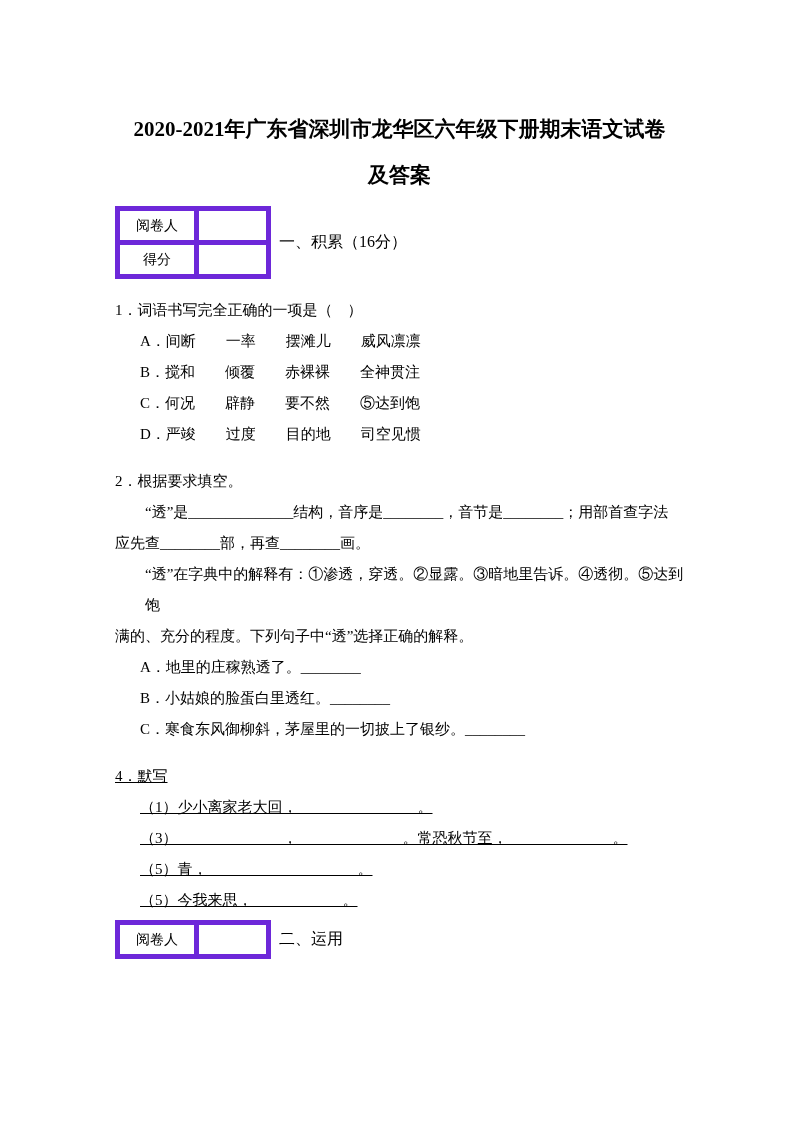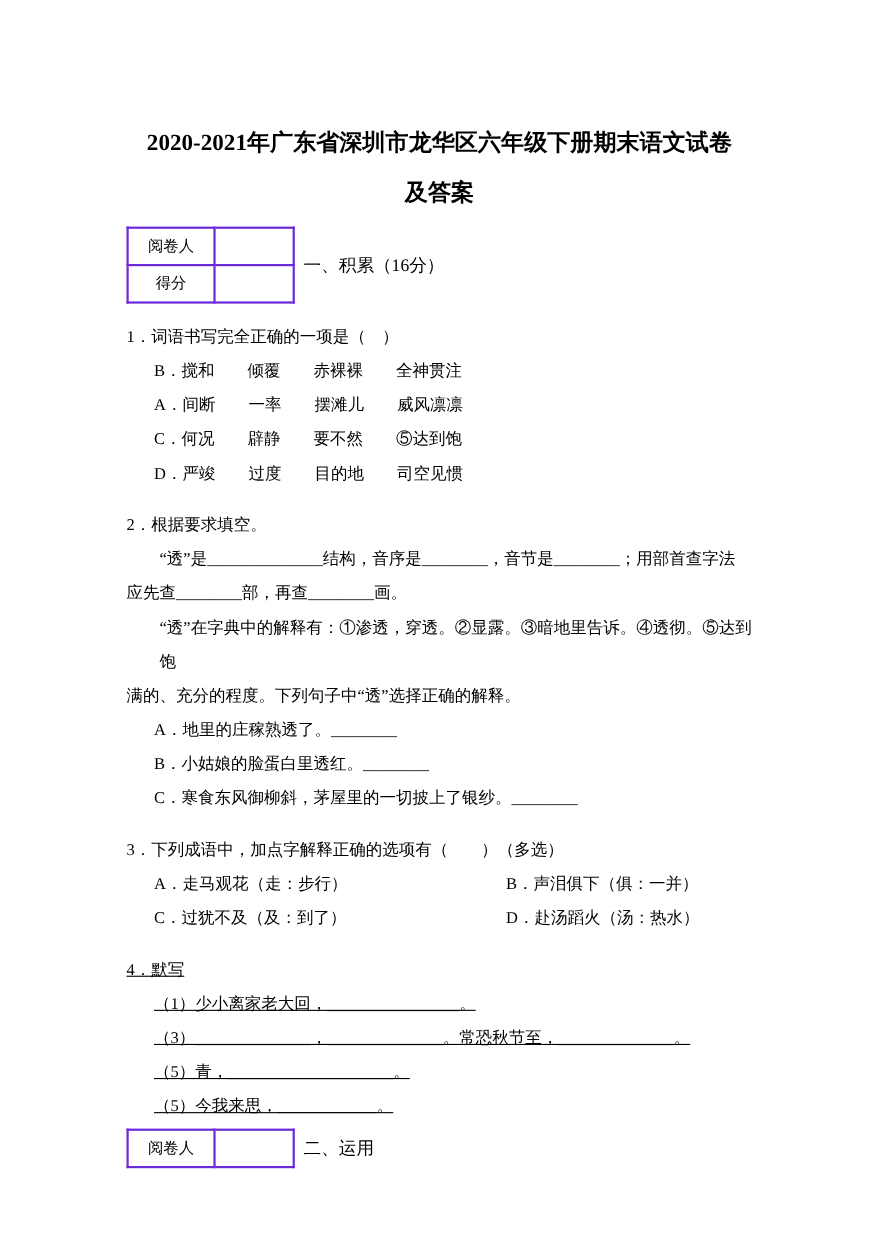--- a/index.html
+++ b/index.html
@@ -9,21 +9,21 @@
     background: #ffffff; color: #000000;
     font-family: "Liberation Serif", "DejaVu Serif", serif;
   }
   .page { position: relative; width: 794px; height: 1123px; overflow: hidden; background: #fff; }
   .content { padding: 106px 110px 0 115px; }
 
   .title { text-align: center; font-weight: 700; font-size: 21px; line-height: 46px; margin: 0 0 8px 0; }
 
   .score-block { display: flex; align-items: center; margin: 4px 0 0 0; }
   table.score-table { border-collapse: collapse; }
-  table.score-table td { border: 2px solid #6d28d9; padding: 0; }
+  table.score-table td { border: 5px solid #6d28d9; padding: 0; }
   td.sc-label { width: 79px; height: 34px; text-align: center; font-size: 14px; font-family: "Liberation Sans", sans-serif; }
   td.sc-blank { width: 72px; height: 34px; }
   .section-title { font-size: 16px; margin-left: 8px; white-space: nowrap; }
 
   .q { font-size: 15px; line-height: 31px; }
   .q1 { margin-top: 2px; }
   .q2 { margin-top: 6px; }
   .q3 { margin-top: 6px; }
   .q4 { margin-top: 4px; text-decoration: underline; }
   .stem { padding-left: 0; margin-top: 16px; }
@@ -56,46 +56,37 @@
             <td class="sc-label">得分</td>
             <td class="sc-blank"></td>
           </tr>
         </tbody>
       </table>
       <span class="section-title">一、积累（16分）</span>
     </div>
 
     <div class="q q1">
       <div class="stem">1．词语书写完全正确的一项是（　）</div>
+      <div class="opt">A．间断　　一率　　摆滩儿　　威风凛凛</div>
       <div class="opt">B．搅和　　倾覆　　赤裸裸　　全神贯注</div>
-      <div class="opt">A．间断　　一率　　摆滩儿　　威风凛凛</div>
       <div class="opt">C．何况　　辟静　　要不然　　⑤达到饱</div>
       <div class="opt">D．严竣　　过度　　目的地　　司空见惯</div>
     </div>
 
     <div class="q q2">
       <div class="stem">2．根据要求填空。</div>
       <div class="indent">“透”是______________结构，音序是________，音节是________；用部首查字法</div>
       <div class="cont">应先查________部，再查________画。</div>
       <div class="indent">“透”在字典中的解释有：①渗透，穿透。②显露。③暗地里告诉。④透彻。⑤达到饱</div>
       <div class="cont">满的、充分的程度。下列句子中“透”选择正确的解释。</div>
       <div class="item">A．地里的庄稼熟透了。________</div>
       <div class="item">B．小姑娘的脸蛋白里透红。________</div>
       <div class="item">C．寒食东风御柳斜，茅屋里的一切披上了银纱。________</div>
     </div>
 
-    <div class="q q3">
-      <div class="stem">3．下列成语中，加点字解释正确的选项有（　　）（多选）</div>
-      <div class="q3-grid">
-        <div>A．走马观花（走：步行）</div>
-        <div>B．声泪俱下（俱：一并）</div>
-        <div>C．过犹不及（及：到了）</div>
-        <div>D．赴汤蹈火（汤：热水）</div>
-      </div>
-    </div>
 
     <div class="q q4">
       <div class="stem">4．默写</div>
       <div class="item">（1）少小离家老大回，________________。</div>
       <div class="item">（3）______________，______________。常恐秋节至，______________。</div>
       <div class="item">（5）青，____________________。</div>
       <div class="item">（5）今我来思，____________。</div>
     </div>
 
     <div class="score-block bottom-block">

